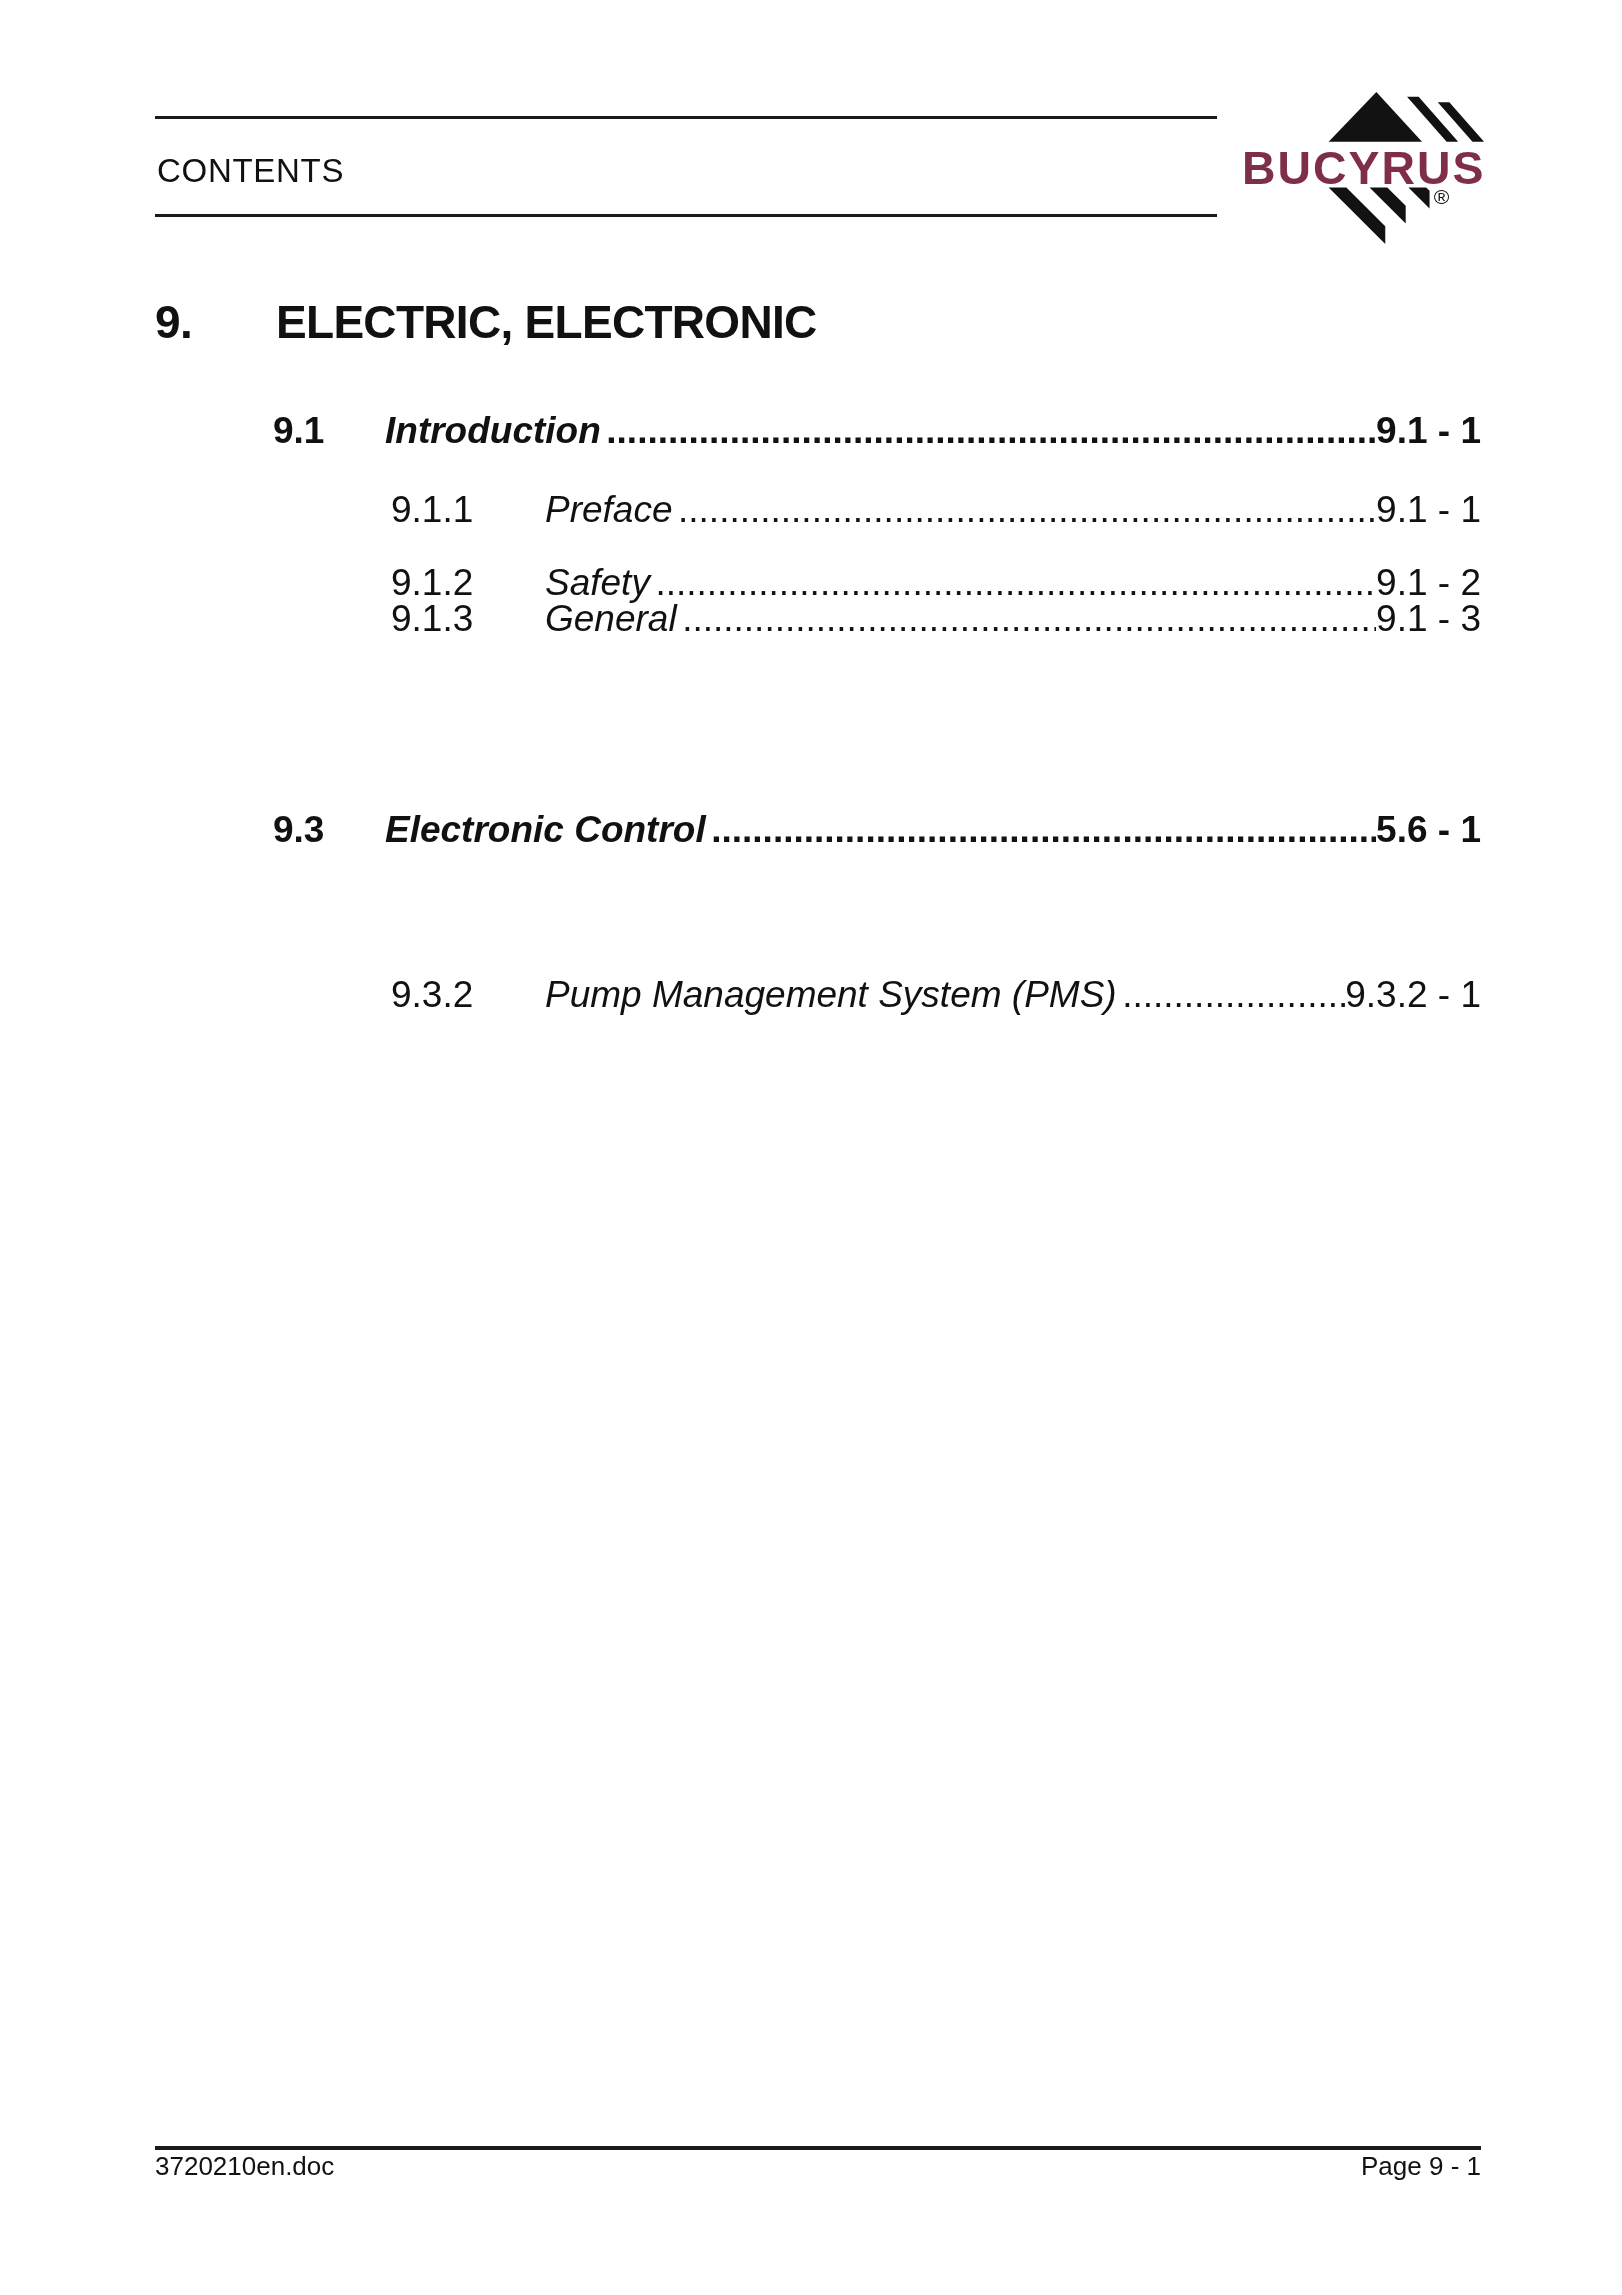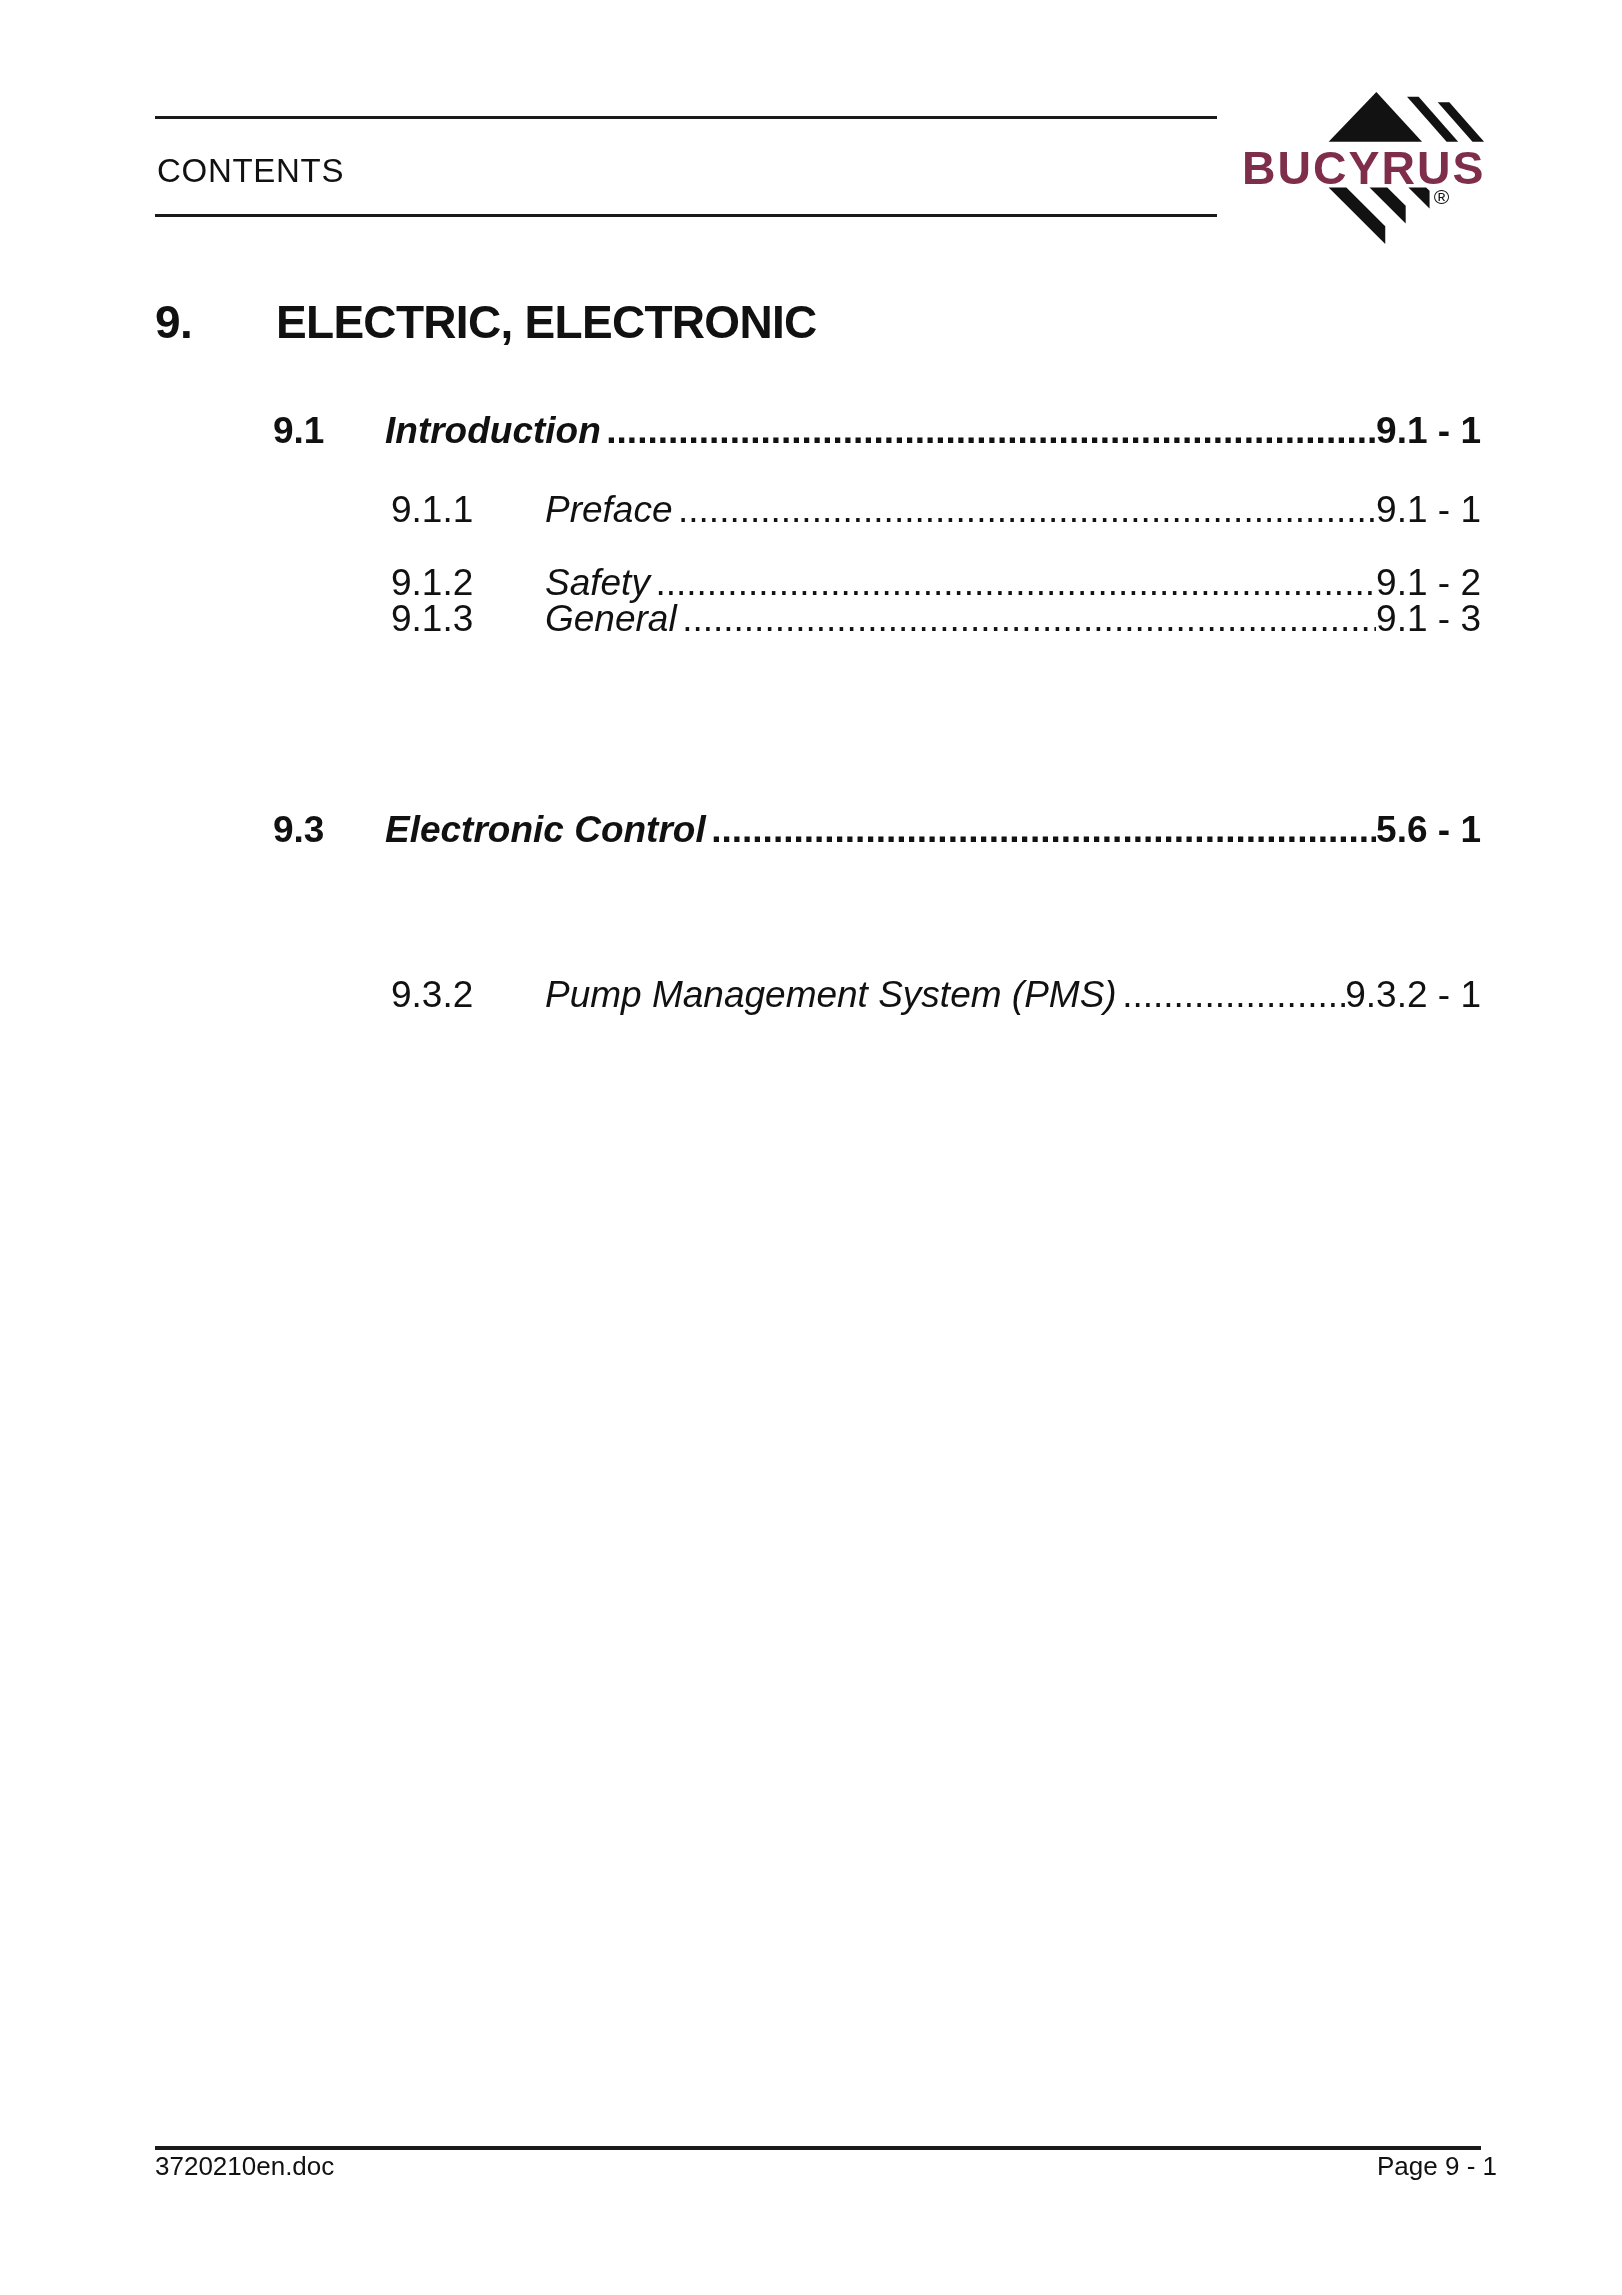--- a/index.html
+++ b/index.html
@@ -61,21 +61,21 @@
     padding-left: 5.5px; min-width: 0;
     text-align: right;
   }
   .leader::before {
     content: "....................................................................................................................................................................";
   }
   .toc-row .pagenum { flex: 0 0 auto; }
 
   
   .footer-row {
-    position: absolute; left: 155px; right: 126px; top: 2152px;
+    position: absolute; left: 155px; right: 142px; top: 2152px;
     display: flex; justify-content: space-between; align-items: flex-end;
     font-size: 26px; line-height: 1.15;
   }
 </style>
 </head>
 <body>
 
 <div class="page">
 
   <div class="rule rule-header-top"></div>

